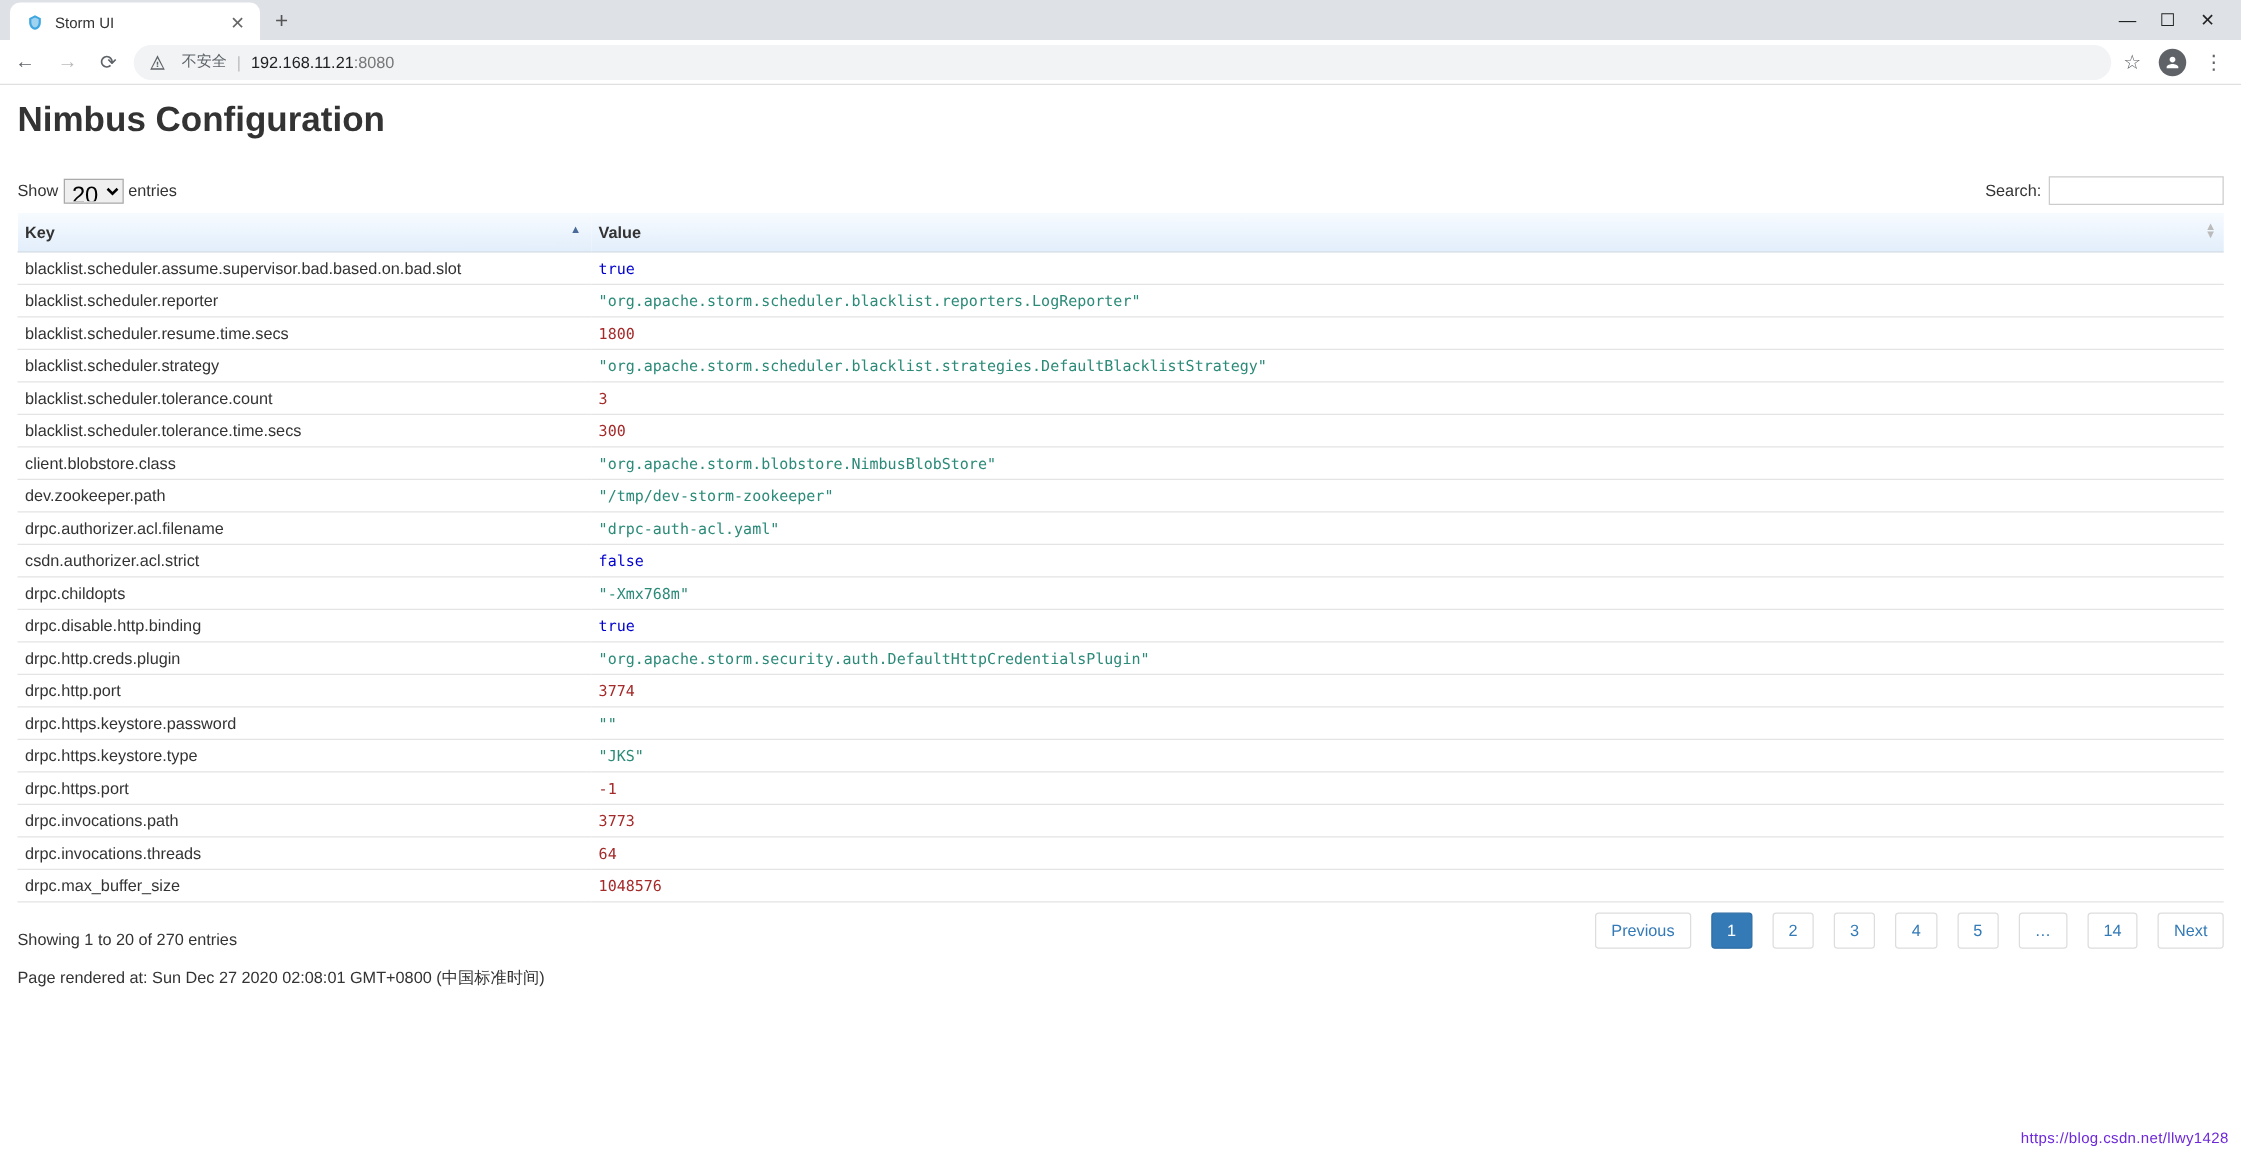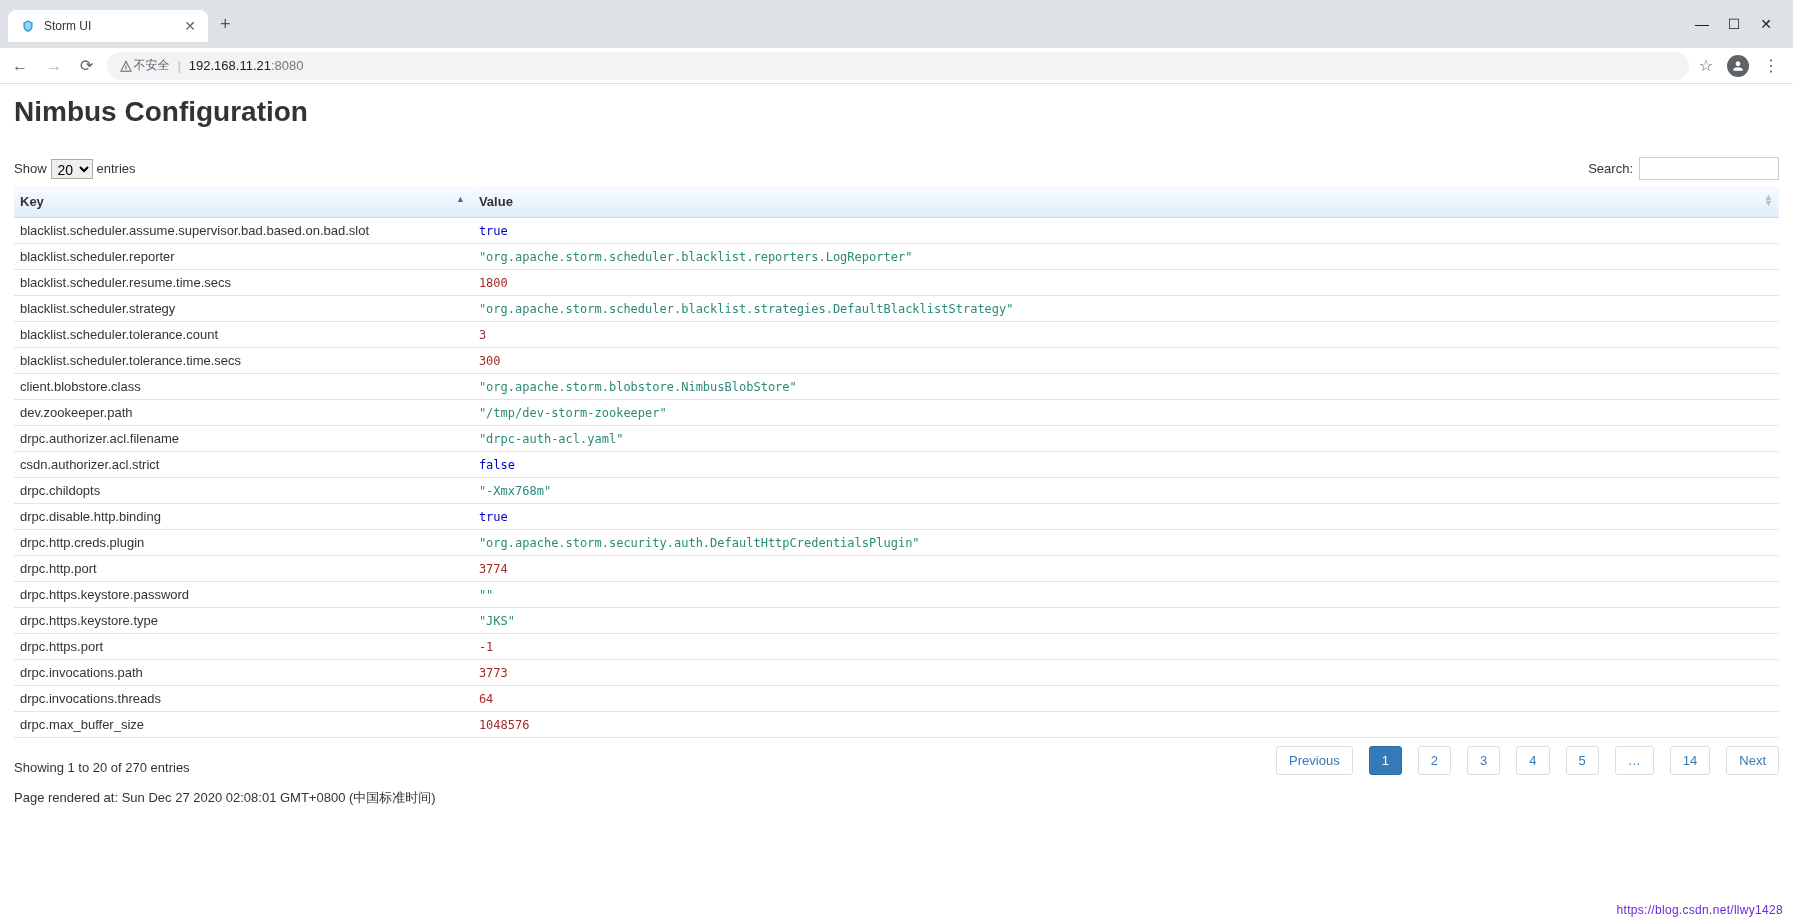--- a/index.html
+++ b/index.html
@@ -1,47 +1,47 @@
 <!DOCTYPE html>
 <html><head>
 <meta charset="utf-8">
 <style>
   * { box-sizing: border-box; margin: 0; padding: 0; }
   body { font-family: Arial, "Microsoft YaHei", sans-serif; font-size: 13px; color: #333; background: #fff; }
   
   
   .browser-chrome { background: #dee1e6; }
-  .tab-bar { display: flex; align-items: center; height: 48px; padding: 0 8px; background: #dee1e6;}
+  .tab-bar { display: flex; align-items: center; height: 32px; padding: 0 8px; background: #dee1e6;}
   .tab { display: flex; align-items: center; background: #fff; height: 32px; padding: 0 12px; border-radius: 8px 8px 0 0; min-width: 200px; margin-top: 4px; gap: 8px;}
   .tab-favicon { width: 16px; height: 16px; display:flex; align-items:center; justify-content:center; color:#2196f3; font-size:12px;}
   .tab-title { flex: 1; font-size: 12px; color: #333; }
   .tab-close { color: #666; font-size: 14px; cursor: pointer; }
   .tab-new { color: #555; font-size: 18px; padding: 0 12px; cursor: pointer; }
   .window-controls { margin-left: auto; display: flex; gap: 18px; padding-right: 12px; color: #222; font-size: 14px;}
   .window-controls span { cursor: pointer; display:inline-block; width:14px; text-align:center;}
   
   .addr-bar { display: flex; align-items: center; height: 36px; background: #fff; padding: 0 8px; border-bottom: 1px solid #e0e0e0; gap: 10px;}
   .nav-btn { color: #5f6368; font-size: 16px; cursor: pointer; padding: 4px;}
   .nav-btn.disabled { color: #bbb; }
   .url-field { flex: 1; background: #f1f3f4; border-radius: 14px; height: 28px; display: flex; align-items: center; padding: 0 12px; gap: 8px; font-size: 13px; color: #555;}
-  .url-status { color: #5f6368; font-size: 12px; display:flex; align-items:center; gap:0;}
+  .url-status { color: #5f6368; font-size: 12px; display:flex; align-items:center; gap:12px;}
   .url-host { color: #202124; }
   .url-port { color: #777; }
   .addr-right { display: flex; align-items: center; gap: 14px; padding-right: 6px; color: #5f6368;}
   .addr-right .star { font-size: 16px; }
   .addr-right .avatar { width: 22px; height: 22px; background: #5f6368; border-radius: 50%; display:flex;align-items:center;justify-content:center;color:#fff;font-size:12px;}
   .addr-right .menu { font-size: 16px; }
   
   
   .page { padding: 12px 14px; }
   h1 { font-size: 28px; font-weight: bold; color: #333; margin-bottom: 29px; }
   
   .controls-row { display: flex; align-items: center; margin-bottom: 6px; font-size: 13px; color: #333;}
   .controls-left { display: flex; align-items: center; gap: 4px; }
-  .controls-left select { border: 1px solid #aaa; padding: 1px 2px; font-size: 14px; height: 20px;}
+  .controls-left select { border: 1px solid #aaa; padding: 1px 2px; font-size: 19px; height: 20px;}
   .controls-right { margin-left: auto; display: flex; align-items: center; gap: 6px; }
   .controls-right input { border: 1px solid #ccc; padding: 3px 6px; width: 140px; font-size: 13px;}
   
   table { width: 100%; border-collapse: collapse; font-size: 13px; }
   th { text-align: left; padding: 8px 6px; background: linear-gradient(#f7fbff,#e2eefb); border-bottom: 1px solid #cdd8e4; color: #333; font-weight: bold; position:relative;}
   th.sort-asc::after { content: "▲"; position: absolute; right: 8px; font-size: 9px; color: #4a6a9a; }
   th .sort-both { position: absolute; right: 6px; font-size: 9px; color: #bbb; line-height: 6px;}
   td { padding: 5px 6px; border-bottom: 1px solid #e4e4e4; vertical-align: middle;}
   td.key { color: #333; }
   td.val { font-family: Consolas, Menlo, monospace; font-size: 12px; margin-left: 44px; }

